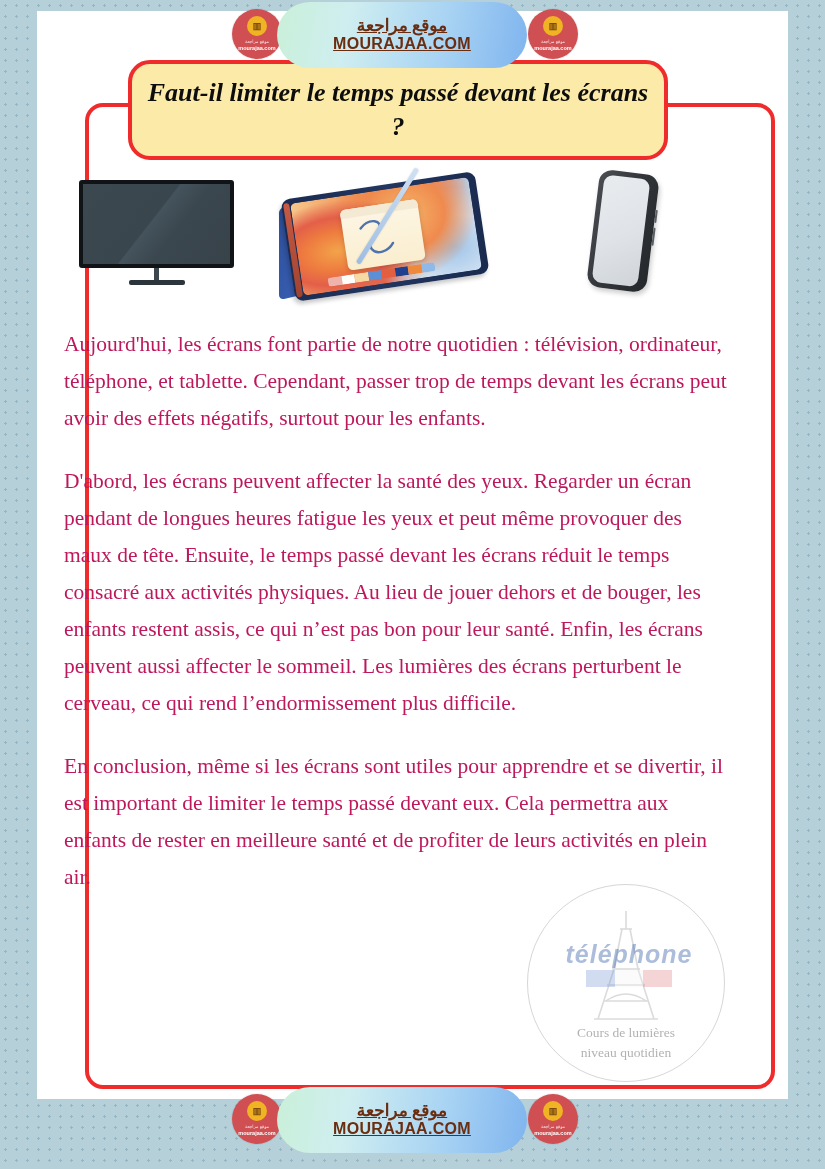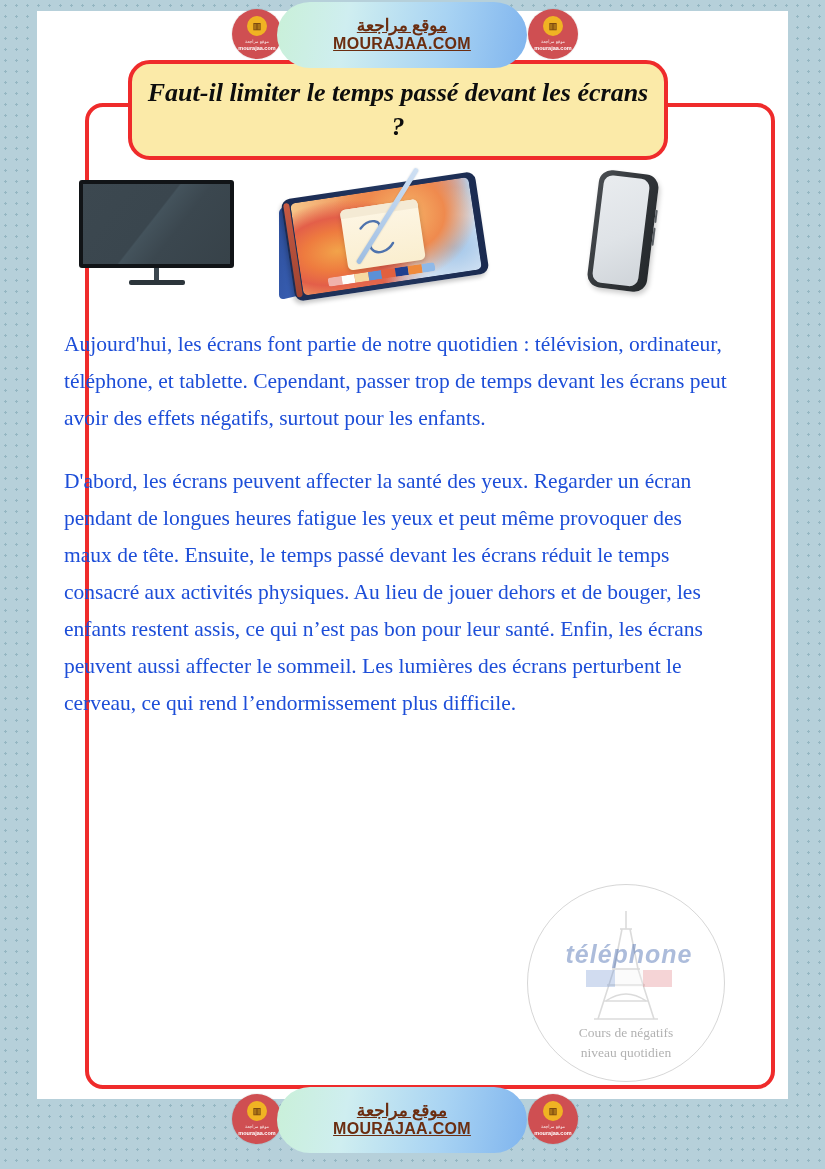--- a/index.html
+++ b/index.html
@@ -157,21 +157,21 @@
     border-radius:9px;
   }
   .phone-btn{
     position:absolute;right:-2px;top:34px;width:2px;height:13px;
     background:#5a5f64;border-radius:2px;
   }
   .phone-btn.b2{top:52px;height:18px;}
   
   .article{
     position:absolute;left:64px;top:326px;width:668px;
-    font-size:21.5px;line-height:1.72;color:#1d4ed8;
+    font-size:21.5px;line-height:1.72;color:#be185d;
     z-index:15;
   }
   .article p{margin:0 0 26px 0;}
   .article p:last-child{margin-bottom:0;}
   
   .seal{
     position:absolute;left:527px;top:884px;width:196px;height:196px;
     border-radius:50%;border:1px solid rgba(120,120,120,.30);
     z-index:5;pointer-events:none;
     display:flex;flex-direction:column;align-items:center;justify-content:center;
@@ -285,28 +285,29 @@
       <path d="M30 94 Q50 80 70 94"></path>
     </g>
   </svg>
   <div class="seal-word">téléphone</div>
   <div class="seal-bars">
     <i style="background:#6a8fd0"></i>
     <i style="background:#f3f3f3"></i>
     <i style="background:#e0757a"></i>
   </div>
   <div class="seal-sub">
-    <div>Cours de négatifs</div>
+    <div>Cours de lumières</div>
     <div>niveau quotidien</div>
   </div>
 </div>
 
 <div class="article">
   <p>Aujourd'hui, les écrans font partie de notre quotidien : télévision, ordinateur, téléphone, et tablette. Cependant, passer trop de temps devant les écrans peut avoir des effets négatifs, surtout pour les enfants.</p>
   <p>D'abord, les écrans peuvent affecter la santé des yeux. Regarder un écran pendant de longues heures fatigue les yeux et peut même provoquer des maux de tête. Ensuite, le temps passé devant les écrans réduit le temps consacré aux activités physiques. Au lieu de jouer dehors et de bouger, les enfants restent assis, ce qui n’est pas bon pour leur santé. Enfin, les écrans peuvent aussi affecter le sommeil. Les lumières des écrans perturbent le cerveau, ce qui rend l’endormissement plus difficile.</p>
+  <p>En conclusion, même si les écrans sont utiles pour apprendre et se divertir, il est important de limiter le temps passé devant eux. Cela permettra aux enfants de rester en meilleure santé et de profiter de leurs activités en plein air.</p>
 </div>
 
 <div class="brandbar bottom">
   <div class="logo left">
     <div class="logo-emblem">▥</div>
     <div class="logo-cap">
       <span>موقع مراجعة</span>
       <b>mourajaa.com</b>
     </div>
   </div>

